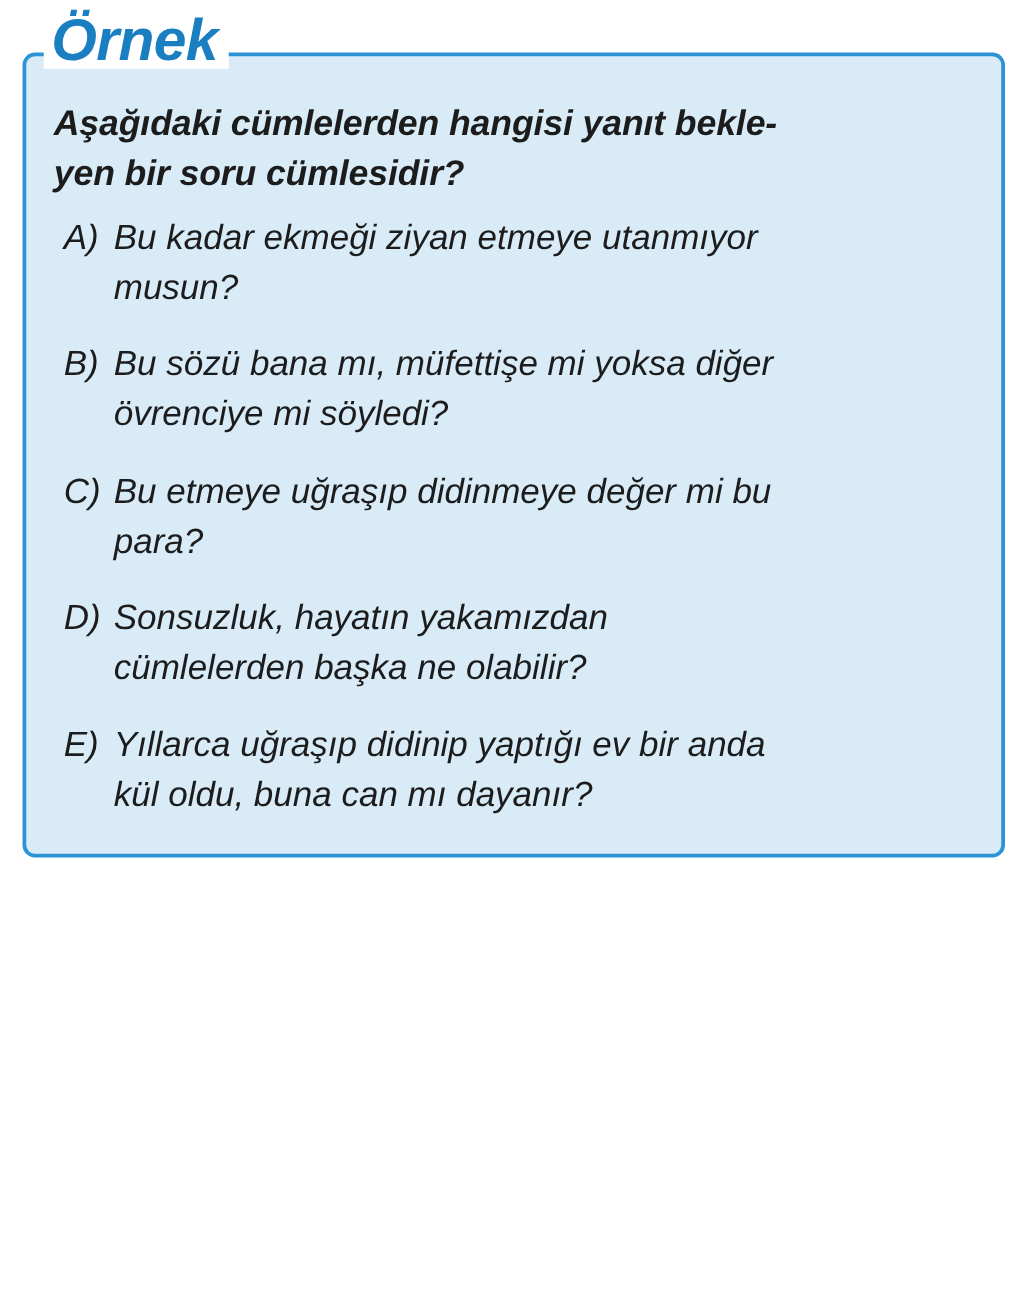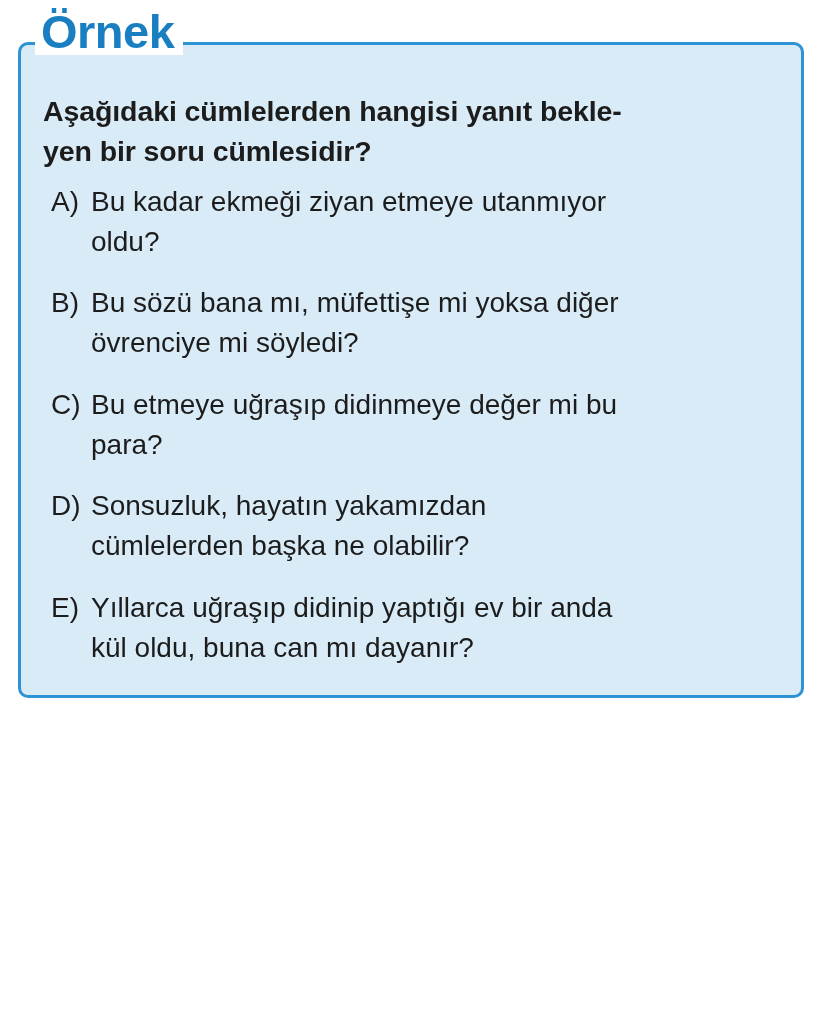--- a/index.html
+++ b/index.html
@@ -12,20 +12,21 @@
     height: 1032px;
     font-family: "Liberation Sans", sans-serif;
     -webkit-font-smoothing: antialiased;
   }
 
   .page {
     position: relative;
     width: 824px;
     height: 1032px;
     box-sizing: border-box;
+    font-style: italic;
   }
 
   
   .example-box {
     position: absolute;
     left: 18px;
     top: 42px;
     width: 786px;
     box-sizing: border-box;
     background: #d8ebf7;
@@ -45,21 +46,21 @@
     font-weight: bold;
     line-height: 1;
     letter-spacing: -0.5px;
   }
 
   .question-stem {
     font-size: 28.5px;
     font-weight: bold;
     line-height: 1.42;
     color: #1c1c1c;
-    margin: 12px 0 10px 0;
+    margin: 0 0 10px 0;
     letter-spacing: -0.1px;
   }
 
   .choices {
     margin: 0;
     padding: 0;
     list-style: none;
   }
 
   .choice {
@@ -103,21 +104,21 @@
     <div class="example-legend">Örnek</div>
 
     <p class="question-stem">Aşağıdaki cümlelerden hangisi yanıt bekle-
 yen bir soru cümlesidir?</p>
 
     <ul class="choices">
 
       <li class="choice">
         <span class="choice-letter">A)</span>
         <span class="choice-text">Bu kadar ekmeği ziyan etmeye utanmıyor
-oldu?</span>
+musun?</span>
       </li>
 
       <li class="choice">
         <span class="choice-letter">B)</span>
         <span class="choice-text">Bu sözü bana mı, müfettişe mi yoksa diğer
 övrenciye mi söyledi?</span>
       </li>
 
       <li class="choice">
         <span class="choice-letter">C)</span>

